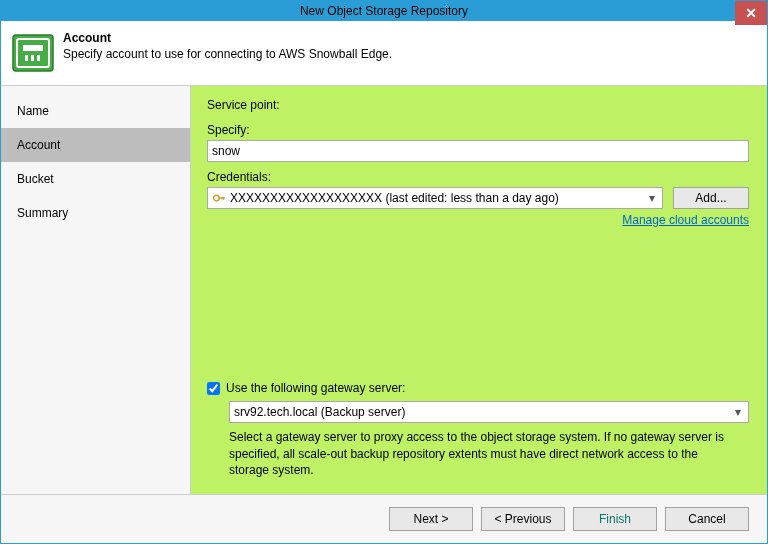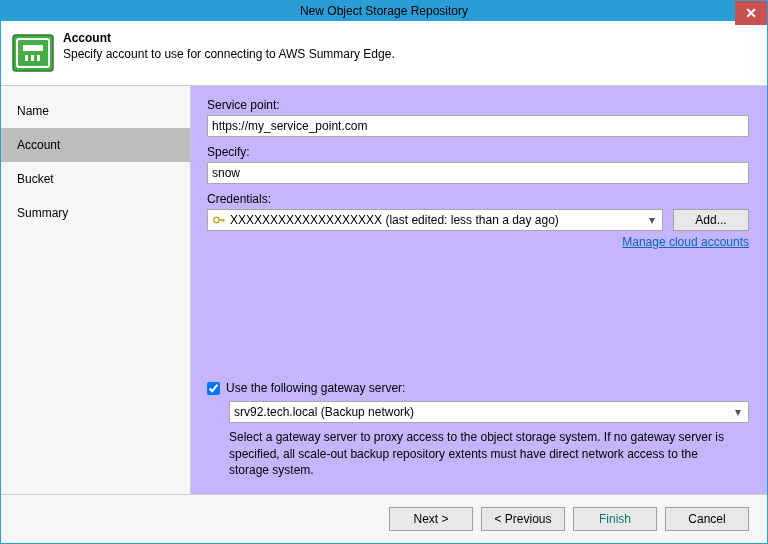--- a/index.html
+++ b/index.html
@@ -89,21 +89,21 @@
   }
   .sidebar-item.active {
     background: #bdbdbd;
     font-weight: normal;
   }
   .content {
     flex: 1;
     padding: 12px 18px 10px 16px;
     display: flex;
     flex-direction: column;
-    background: #c4b5fd;
+    background: #bef264;
     position: relative;
   }
   .form-group { margin-bottom: 8px; }
   .form-label {
     display: block;
     margin-bottom: 3px;
     font-size: 12px;
   }
   .text-input, .select-input {
     width: 100%;
@@ -216,37 +216,36 @@
         <rect x="2" y="4" width="40" height="36" rx="3" fill="#46ad46" stroke="#2f7a2f" stroke-width="1.5"></rect>
         <rect x="6" y="8" width="32" height="28" rx="2" fill="none" stroke="#fff" stroke-width="2"></rect>
         <rect x="12" y="14" width="20" height="6" fill="#fff"></rect>
         <rect x="14" y="24" width="3" height="6" fill="#fff"></rect>
         <rect x="20" y="24" width="3" height="6" fill="#fff"></rect>
         <rect x="26" y="24" width="3" height="6" fill="#fff"></rect>
       </svg>
     </div>
     <div class="header-text">
       <h2>Account</h2>
-      <p>Specify account to use for connecting to AWS Summary Edge.</p>
+      <p>Specify account to use for connecting to AWS Snowball Edge.</p>
     </div>
   </div>
 
   <div class="body">
     <div class="sidebar">
       <div class="sidebar-item">Name</div>
       <div class="sidebar-item active">Account</div>
       <div class="sidebar-item">Bucket</div>
       <div class="sidebar-item">Summary</div>
     </div>
 
     <div class="content">
 
       <div class="form-group">
         <label class="form-label">Service point:</label>
-        <input class="text-input" type="text" value="https://my_service_point.com" style="">
       </div>
 
       <div class="form-group">
         <label class="form-label">Specify:</label>
         <input class="text-input" type="text" value="snow" style="">
       </div>
 
       <div class="form-group">
         <label class="form-label">Credentials:</label>
         <div class="cred-row">
@@ -269,21 +268,21 @@
         </div>
       </div>
 
       <div class="gateway-block">
         <div class="checkbox-row">
           <input type="checkbox" checked="" style="">
           <label>Use the following gateway server:</label>
         </div>
         <div class="gateway-select">
           <div class="cred-select">
-            <span class="cred-text">srv92.tech.local (Backup network)</span>
+            <span class="cred-text">srv92.tech.local (Backup server)</span>
             <span class="chevron">▾</span>
           </div>
         </div>
         <p class="gateway-hint">Select a gateway server to proxy access to the object storage system. If no gateway server is specified, all scale-out backup repository extents must have direct network access to the storage system.</p>
       </div>
 
     </div>
   </div>
 
   <div class="footer">

